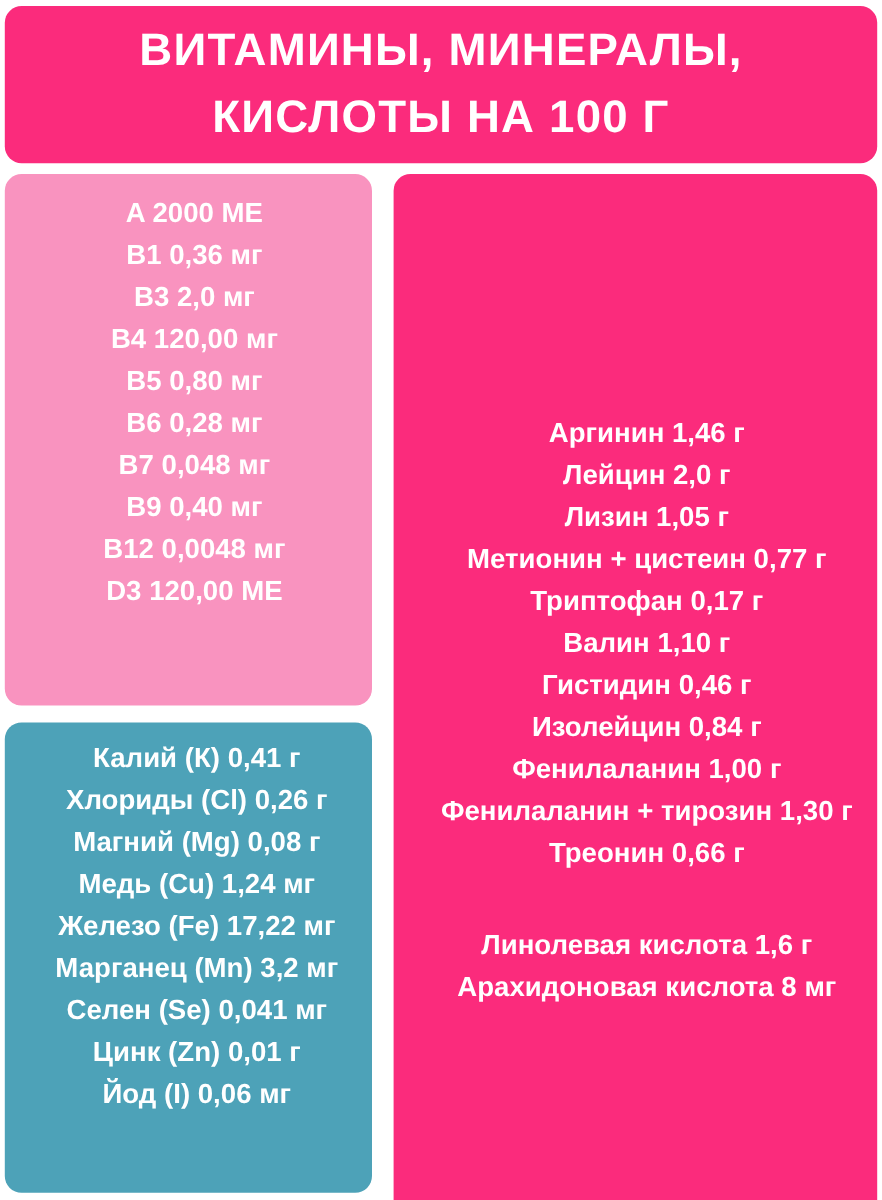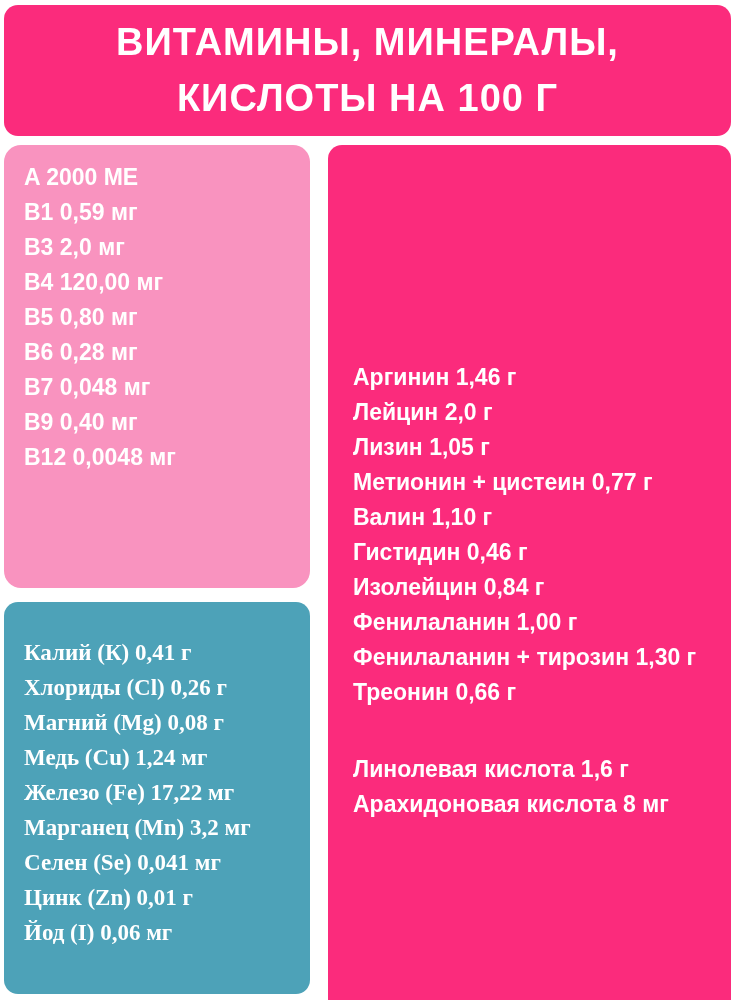--- a/index.html
+++ b/index.html
@@ -2,21 +2,21 @@
 <html style="--accent_pink: #FB2B7C; --light_pink: #F993BF; --teal: #4DA2B8; --background: #FFFFFF; --text: #FFFFFF;"><head>
 <meta charset="utf-8">
 <style>
   :root{
     --accent_pink:#FB2B7C;
     --light_pink:#F993BF;
     --teal:#4DA2B8;
     --background:#FFFFFF;
     --text:#FFFFFF;
   }
-  *{box-sizing:border-box;margin:0;padding:0;}
+  *{box-sizing:border-box;margin:0;padding:0;text-align:center;}
   html,body{width:735px;height:1000px;}
   body{
     background:var(--background);
     font-family:"Liberation Sans",sans-serif;
     overflow:hidden;
   }
   .canvas{
     position:relative;
     width:735px;height:1000px;
     background:var(--background);
@@ -36,27 +36,25 @@
     font-size:38px;
     font-weight:700;
     letter-spacing:1px;
     line-height:1.45;
     color:var(--text);
   }
   .vitamins-card{
     left:4px;top:145px;width:306px;height:443px;
     background:var(--light_pink);
     padding:15px 10px 0 20px;
-    border-radius:17px;
   }
   .minerals-card{
     left:4px;top:602px;width:306px;height:392px;
     background:var(--teal);
-    padding:33px 6px 0 20px;
-    font-family:Liberation Serif, serif;
+    padding:12px 6px 0 20px;
   }
   .amino-card{
     left:328px;top:145px;width:403px;height:892px;
     background:var(--accent_pink);
     padding-left:25px;padding-right:6px;
     display:flex;flex-direction:column;justify-content:center;
   }
   .list .row{
     font-size:23px;
     font-weight:600;
@@ -75,28 +73,29 @@
   <header class="card header-card">
     <div class="header-title">
       <div>ВИТАМИНЫ, МИНЕРАЛЫ,</div>
       <div>КИСЛОТЫ НА 100 Г</div>
     </div>
   </header>
 
   <section class="card vitamins-card">
     <div class="list">
         <div class="row">A 2000 МЕ</div>
-        <div class="row">B1 0,59 мг</div>
+        <div class="row">B1 0,36 мг</div>
         <div class="row">B3 2,0 мг</div>
         <div class="row">B4 120,00 мг</div>
         <div class="row">B5 0,80 мг</div>
         <div class="row">B6 0,28 мг</div>
         <div class="row">B7 0,048 мг</div>
         <div class="row">B9 0,40 мг</div>
         <div class="row">B12 0,0048 мг</div>
+        <div class="row">D3 120,00 МЕ</div>
       </div>
   </section>
 
   <section class="card minerals-card">
     <div class="list">
         <div class="row">Калий (К) 0,41 г</div>
         <div class="row">Хлориды (Cl) 0,26 г</div>
         <div class="row">Магний (Mg) 0,08 г</div>
         <div class="row">Медь (Cu) 1,24 мг</div>
         <div class="row">Железо (Fe) 17,22 мг</div>
@@ -106,20 +105,21 @@
         <div class="row">Йод (I) 0,06 мг</div>
       </div>
   </section>
 
   <section class="card amino-card">
     <div class="list">
         <div class="row">Аргинин 1,46 г</div>
         <div class="row">Лейцин 2,0 г</div>
         <div class="row">Лизин 1,05 г</div>
         <div class="row">Метионин + цистеин 0,77 г</div>
+        <div class="row">Триптофан 0,17 г</div>
         <div class="row">Валин 1,10 г</div>
         <div class="row">Гистидин 0,46 г</div>
         <div class="row">Изолейцин 0,84 г</div>
         <div class="row">Фенилаланин 1,00 г</div>
         <div class="row">Фенилаланин + тирозин 1,30 г</div>
         <div class="row">Треонин 0,66 г</div>
       </div>
     <div class="list fatty">
         <div class="row">Линолевая кислота 1,6 г</div>
         <div class="row">Арахидоновая кислота 8 мг</div>

